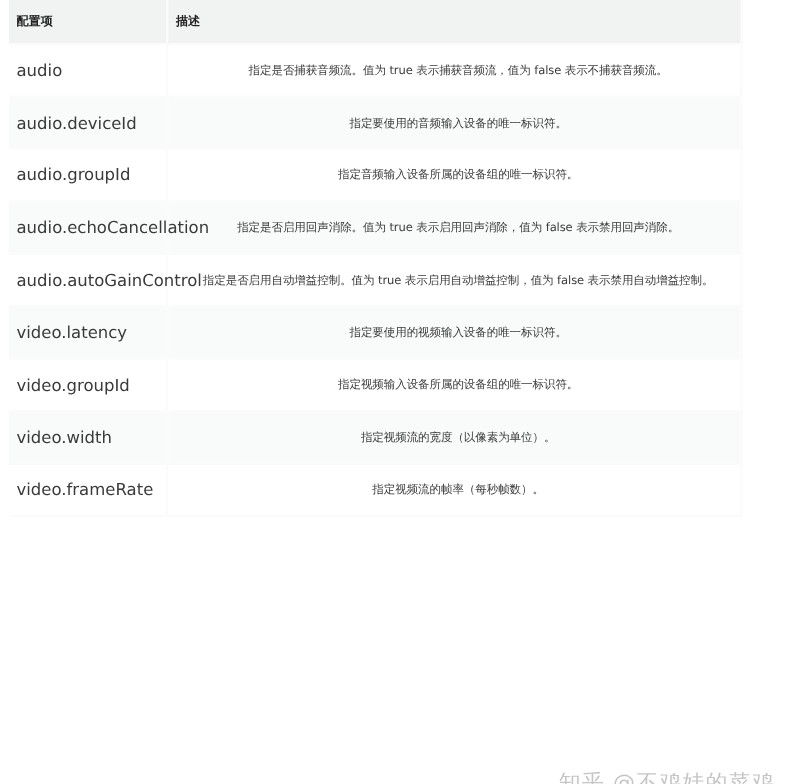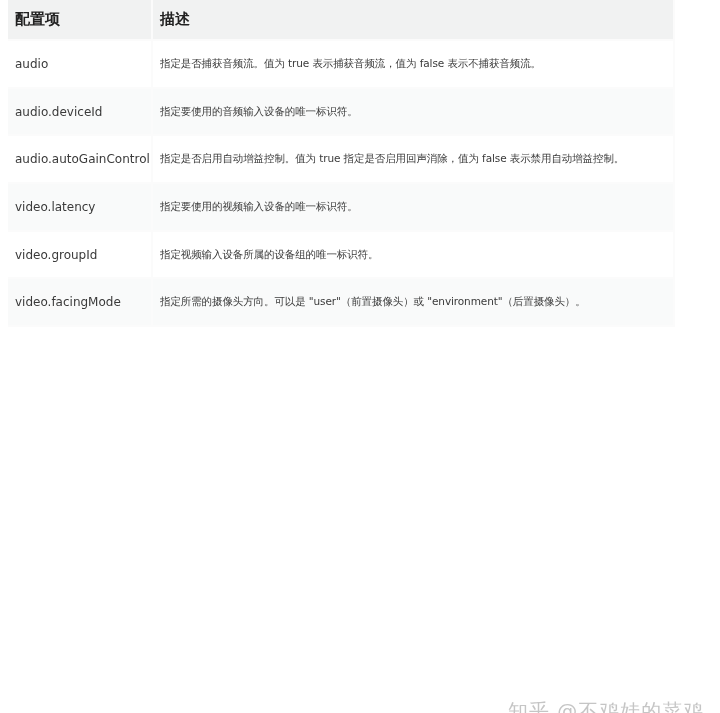--- a/index.html
+++ b/index.html
@@ -26,40 +26,41 @@
     }
     .config-table col.c1 { width: 145px; }
     .config-table col.c2 { width: 522px; }
     .config-table th,
     .config-table td {
       text-align: left;
       vertical-align: middle;
       padding: 0 0 0 7px;
       white-space: nowrap;
       overflow: visible;
-      font-size: 12px;
+      font-size: 15px;
       border-right: 2px solid #fbfbfb;
       border-bottom: 2px solid #fbfbfb;
     }
     .config-table th {
       height: 39px;
       background: #f1f2f2;
       font-weight: bold;
       color: #222222;
-      font-size: 15px;
+      font-size: 11px;
     }
     .config-table td {
       height: 45.7px;
       color: #3a3a3a;
     }
     .config-table tbody tr:nth-child(odd) td { background: #ffffff; }
     .config-table tbody tr:nth-child(even) td { background: #f9fafa; }
     .config-table td.desc {
       font-size: 10.5px;
       letter-spacing: -0.1px;
+      text-align: center;
     }
     .watermark {
       position: absolute;
       left: 508px;
       top: 698px;
       font-size: 20px;
       color: rgba(150,150,150,0.55);
       white-space: nowrap;
       letter-spacing: 1px;
       pointer-events: none;
@@ -82,31 +83,43 @@
   <tbody>
     <tr>
       <td>audio</td>
       <td class="desc">指定是否捕获音频流。值为 true 表示捕获音频流，值为 false 表示不捕获音频流。</td>
     </tr>
     <tr>
       <td>audio.deviceId</td>
       <td class="desc">指定要使用的音频输入设备的唯一标识符。</td>
     </tr>
     <tr>
+      <td>audio.groupId</td>
+      <td class="desc">指定音频输入设备所属的设备组的唯一标识符。</td>
+    </tr>
+    <tr>
+      <td>audio.echoCancellation</td>
+      <td class="desc">指定是否启用回声消除。值为 true 表示启用回声消除，值为 false 表示禁用回声消除。</td>
+    </tr>
+    <tr>
       <td>audio.autoGainControl</td>
-      <td class="desc">指定是否启用自动增益控制。值为 true 指定是否启用回声消除，值为 false 表示禁用自动增益控制。</td>
+      <td class="desc">指定是否启用自动增益控制。值为 true 表示启用自动增益控制，值为 false 表示禁用自动增益控制。</td>
     </tr>
     <tr>
       <td>video.latency</td>
       <td class="desc">指定要使用的视频输入设备的唯一标识符。</td>
     </tr>
     <tr>
       <td>video.groupId</td>
       <td class="desc">指定视频输入设备所属的设备组的唯一标识符。</td>
     </tr>
     <tr>
-      <td>video.facingMode</td>
-      <td class="desc">指定所需的摄像头方向。可以是 "user"（前置摄像头）或 "environment"（后置摄像头）。</td>
+      <td>video.width</td>
+      <td class="desc">指定视频流的宽度（以像素为单位）。</td>
+    </tr>
+    <tr>
+      <td>video.frameRate</td>
+      <td class="desc">指定视频流的帧率（每秒帧数）。</td>
     </tr>
   </tbody>
 </table>
 
 <div class="watermark">知乎 @不鸡娃的菜鸡</div>
 
 </body></html>

